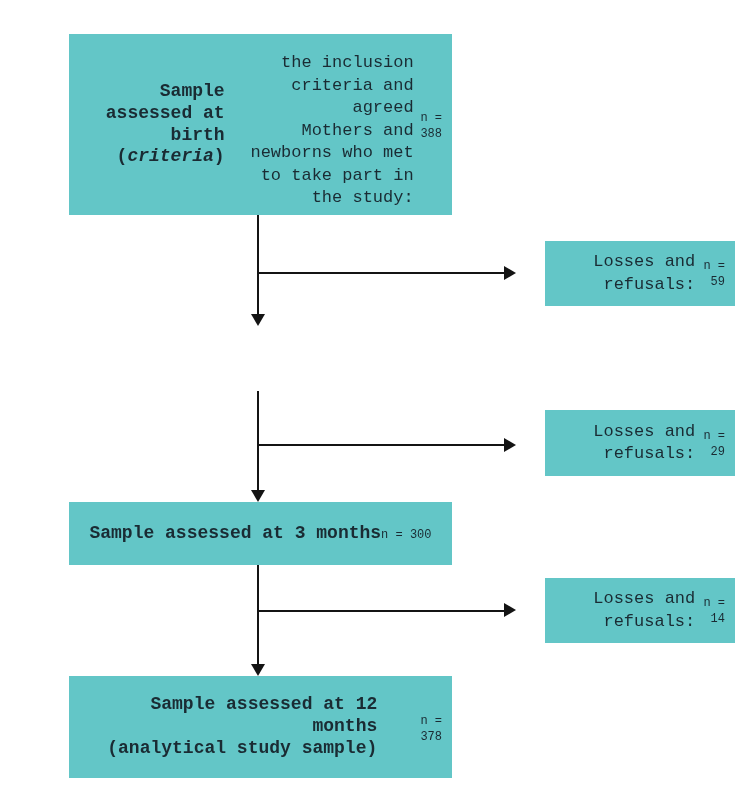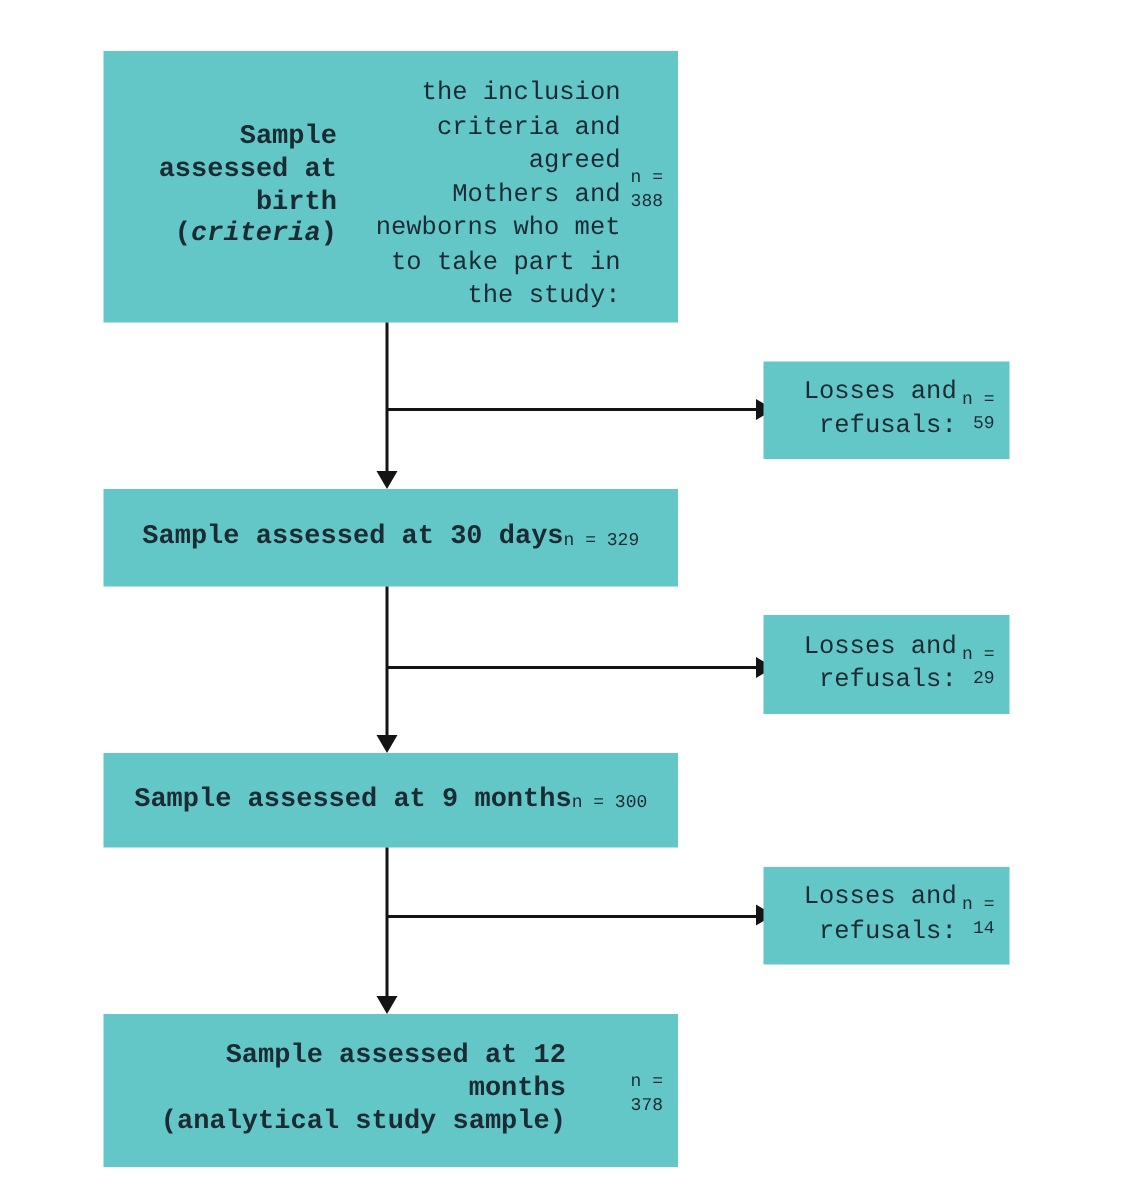--- a/index.html
+++ b/index.html
@@ -13,21 +13,21 @@
     position:relative;width:748px;height:799px;background:var(--page-bg);
     font-family:"DejaVu Sans","Liberation Sans",sans-serif;color:var(--text-dark);
     overflow:hidden;
   }
   .box{
     position:absolute;background:var(--box-bg);
     display:flex;flex-direction:row;align-items:center;justify-content:center;
     text-align:right;box-sizing:border-box;padding:4px 10px;font-family:Liberation Mono, monospace;
   }
   .main{left:69px;width:383px;}
-  .side{left:509px;width:164px;}
+  .side{left:545px;width:190px;}
   .title{font-weight:bold;font-size:18px;line-height:1.22;margin:0;}
   .tline{display:block;}
   .body{font-size:17px;line-height:1.32;margin:13px 0 0;}
   .bline{display:block;}
   .n{font-size:12px;line-height:1.3;margin:5px 0 0;}
   .side .label{font-size:17px;line-height:1.3;margin:0;}
   .side .n{margin:3px 0 0;}
   em{font-style:italic;}
   .vline{position:absolute;width:2px;background:var(--arrow);}
   .hline{position:absolute;height:2px;background:var(--arrow);}
@@ -63,40 +63,34 @@
   <div class="vline" style="left:257px;top:215px;height:99px;"></div>
   <div class="arrow-down" style="left:251px;top:314px;"></div>
   <div class="hline" style="left:258px;top:272px;width:246px;"></div>
   <div class="arrow-right" style="left:504px;top:266px;"></div>
 
   <section class="box side" style="top:241px;height:65px;">
     <p class="label">Losses and refusals:</p>
     <p class="n">n = 59</p>
   </section>
 
-  <section class="box main" style="top:326px;height:65px;">
-    <h2 class="title">
-      <span class="tline">Sample assessed at 30 days</span>
-    </h2>
-    <p class="n">n = 329</p>
-  </section>
 
   <div class="vline" style="left:257px;top:391px;height:99px;"></div>
   <div class="arrow-down" style="left:251px;top:490px;"></div>
   <div class="hline" style="left:258px;top:444px;width:246px;"></div>
   <div class="arrow-right" style="left:504px;top:438px;"></div>
 
   <section class="box side" style="top:410px;height:66px;">
     <p class="label">Losses and refusals:</p>
     <p class="n">n = 29</p>
   </section>
 
   <section class="box main" style="top:502px;height:63px;">
     <h2 class="title">
-      <span class="tline">Sample assessed at 9 months</span>
+      <span class="tline">Sample assessed at 3 months</span>
     </h2>
     <p class="n">n = 300</p>
   </section>
 
   <div class="vline" style="left:257px;top:565px;height:99px;"></div>
   <div class="arrow-down" style="left:251px;top:664px;"></div>
   <div class="hline" style="left:258px;top:610px;width:246px;"></div>
   <div class="arrow-right" style="left:504px;top:603px;"></div>
 
   <section class="box side" style="top:578px;height:65px;">

